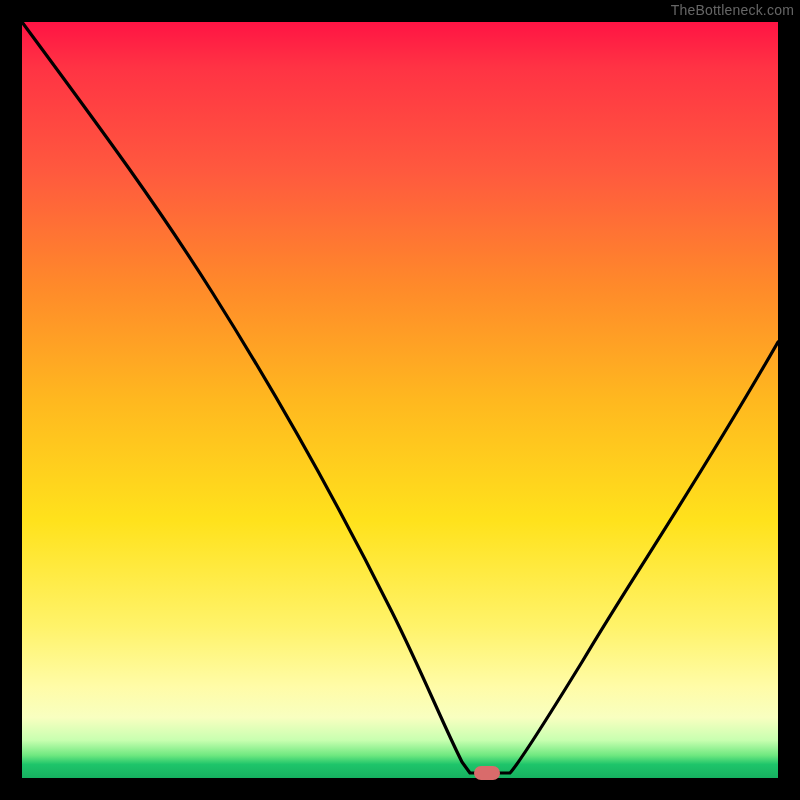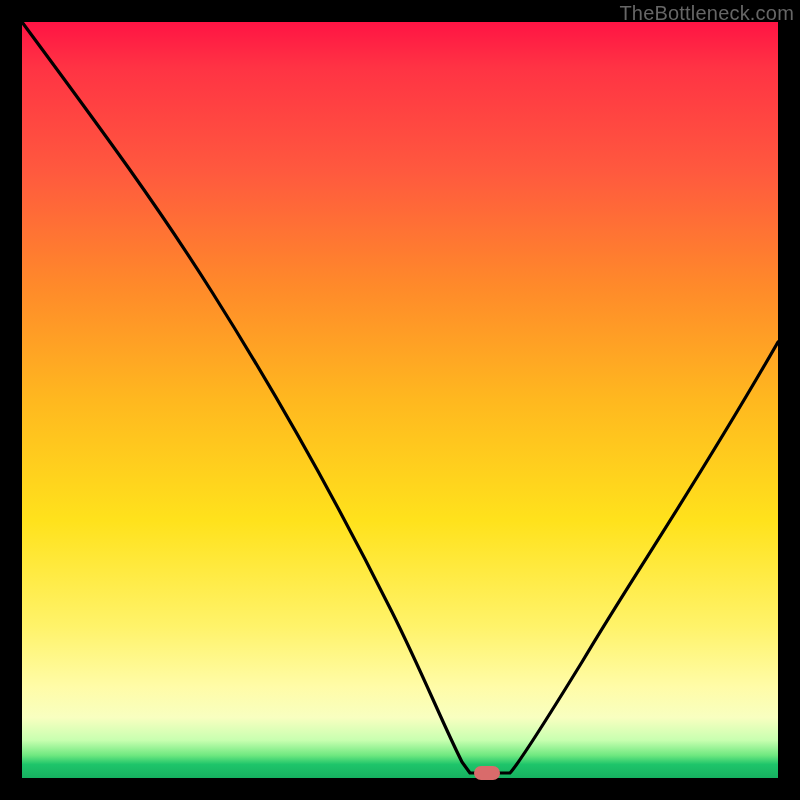--- a/index.html
+++ b/index.html
@@ -40,21 +40,21 @@
         #6fe880 97%,
         #1ec56a 98.2%,
         #16b060 100%
       );
   }
   .watermark {
     position: absolute;
     top: 2px;
     right: 6px;
     color: #666;
-    font-size: 20px;
+    font-size: 14px;
     letter-spacing: 0.2px;
     font-weight: 400;
     user-select: none;
   }
   svg.curve {
     position: absolute;
     left: 0;
     top: 0;
     width: 756px;
     height: 756px;

